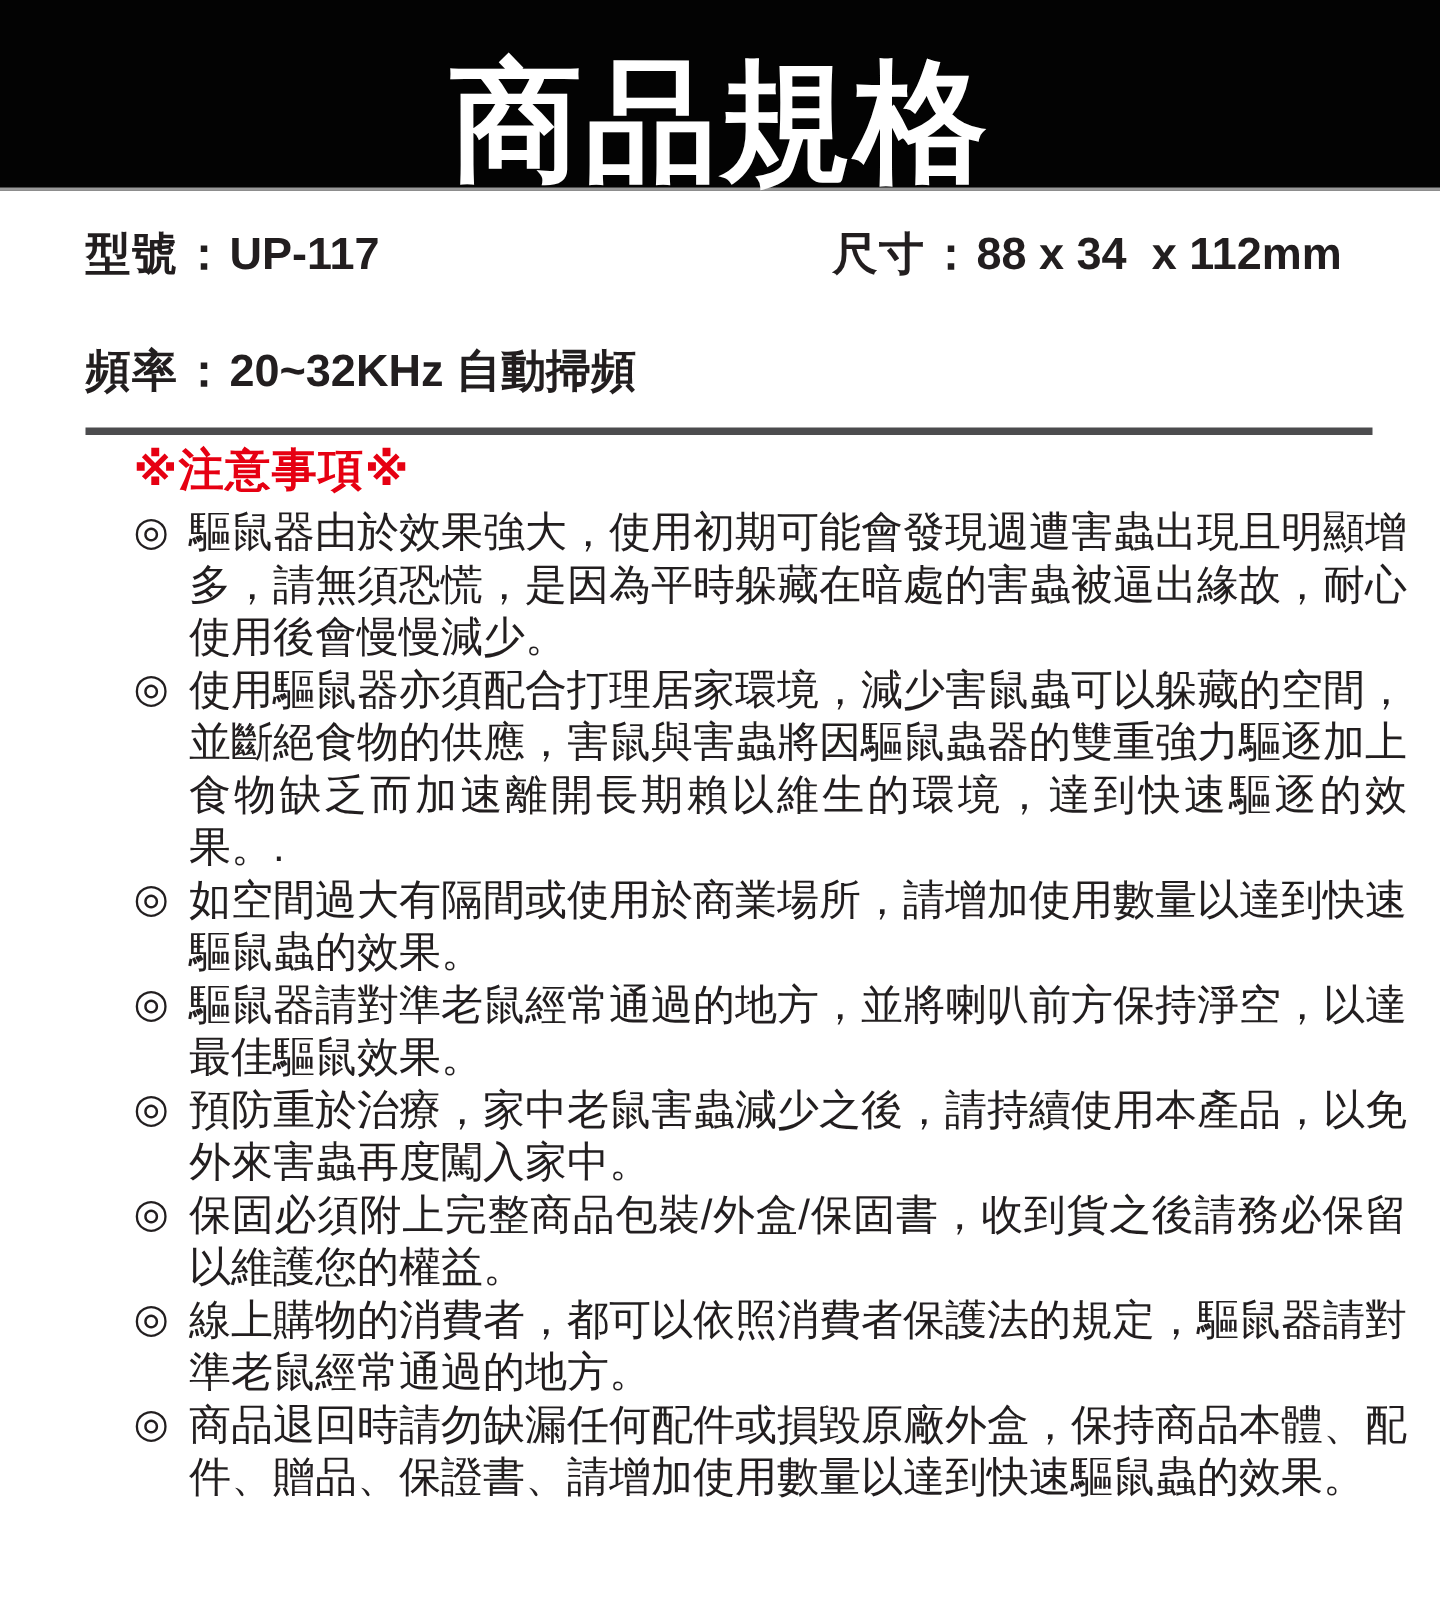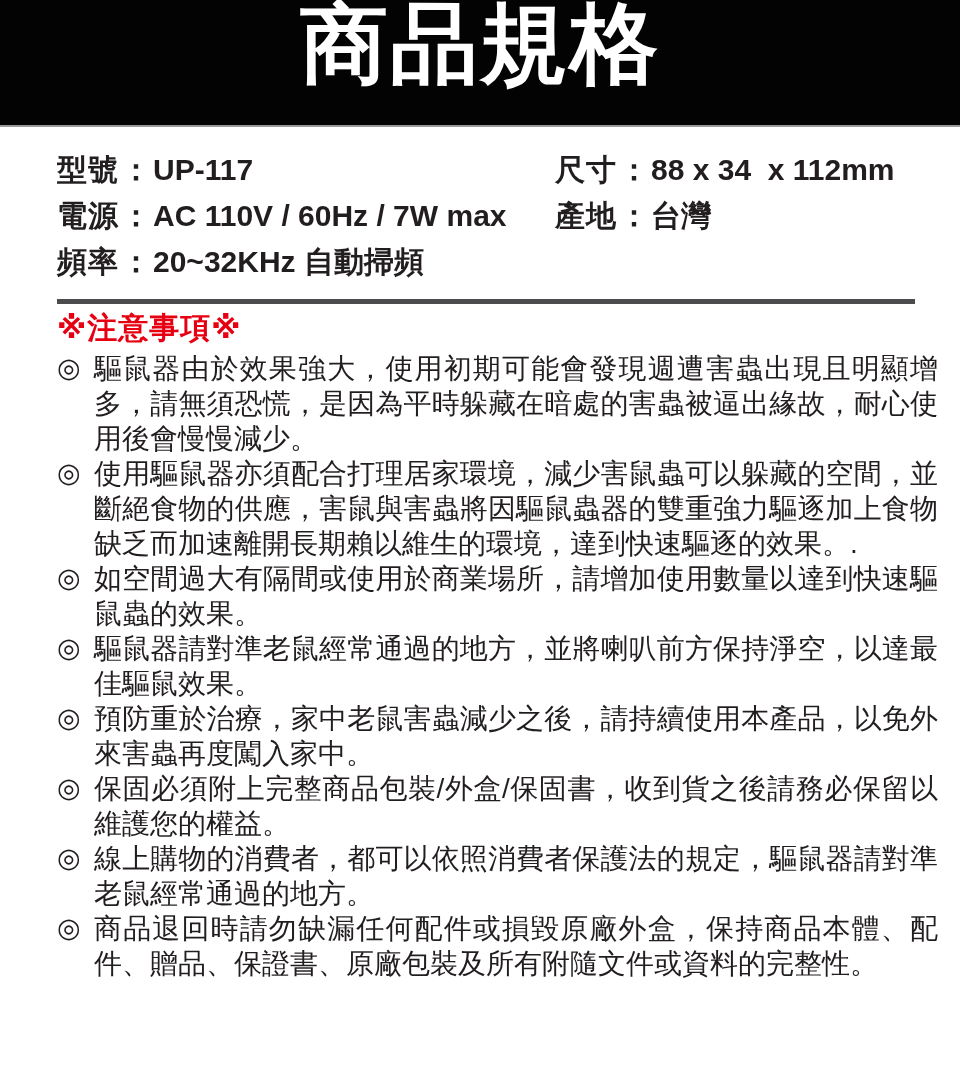--- a/index.html
+++ b/index.html
@@ -19,41 +19,41 @@
     min-height: 1068px;
     background: #ffffff;
     overflow: hidden;
   }
   
   .banner {
     height: 125px;
     background: #030303;
     border-bottom: 2px solid #9a9a9a;
     display: flex;
-    align-items: flex-start;
+    align-items: flex-end;
     justify-content: center;
   }
   .banner h1 {
     margin: 0;
     font-size: 88px;
     line-height: 1;
     font-weight: bold;
     color: #ffffff;
     letter-spacing: 2px;
   }
   
   .specs {
     display: flex;
     padding: 20px 20px 14px 57px;
   }
   .spec-col {
     display: flex;
     flex-direction: column;
   }
-  .spec-col.left { width: 498px; flex: none; }
+  .spec-col.left { width: 498px; flex: none; gap: 32px; }
   .spec-col.right { flex: 1; }
   .spec-row {
     font-size: 30px;
     line-height: 46px;
     font-weight: 600;
     white-space: pre-wrap;
   }
   .spec-label { letter-spacing: 1px; }
   .spec-sep { padding: 0 2px; }
   
@@ -61,20 +61,21 @@
     border: none;
     height: 5px;
     background: #4c4c4e;
     margin: 0;
     margin-left: 57px;
     width: 858px;
   }
   
   .notes {
     padding: 6px 22px 0 57px;
+    margin-left: 32px;
   }
   .notes h2 {
     margin: 0 0 5px 0;
     font-size: 30px;
     line-height: 36px;
     font-weight: bold;
     color: #e60012;
     letter-spacing: 1px;
   }
   .notes ul {
@@ -102,38 +103,36 @@
 
 <div class="page">
 
   <header class="banner">
     <h1>商品規格</h1>
   </header>
 
   <section class="specs">
     <div class="spec-col left">
       <div class="spec-row"><span class="spec-label">型號</span><span class="spec-sep">：</span><span class="spec-value">UP-117</span></div>
-      <div class="spec-row"><span class="spec-label">電源</span><span class="spec-sep">：</span><span class="spec-value">AC 110V / 60Hz / 7W max</span></div>
       <div class="spec-row"><span class="spec-label">頻率</span><span class="spec-sep">：</span><span class="spec-value">20~32KHz 自動掃頻</span></div>
     </div>
     <div class="spec-col right">
       <div class="spec-row"><span class="spec-label">尺寸</span><span class="spec-sep">：</span><span class="spec-value">88 x 34  x 112mm</span></div>
-      <div class="spec-row"><span class="spec-label">產地</span><span class="spec-sep">：</span><span class="spec-value">台灣</span></div>
     </div>
   </section>
 
   <hr class="divider">
 
   <section class="notes">
     <h2>※注意事項※</h2>
     <ul>
       <li class="note-item"><span class="bullet">◎</span><span class="note-text">驅鼠器由於效果強大，使用初期可能會發現週遭害蟲出現且明顯增多，請無須恐慌，是因為平時躲藏在暗處的害蟲被逼出緣故，耐心使用後會慢慢減少。</span></li>
       <li class="note-item"><span class="bullet">◎</span><span class="note-text">使用驅鼠器亦須配合打理居家環境，減少害鼠蟲可以躲藏的空間，並斷絕食物的供應，害鼠與害蟲將因驅鼠蟲器的雙重強力驅逐加上食物缺乏而加速離開長期賴以維生的環境，達到快速驅逐的效果。.</span></li>
       <li class="note-item"><span class="bullet">◎</span><span class="note-text">如空間過大有隔間或使用於商業場所，請增加使用數量以達到快速驅鼠蟲的效果。</span></li>
       <li class="note-item"><span class="bullet">◎</span><span class="note-text">驅鼠器請對準老鼠經常通過的地方，並將喇叭前方保持淨空，以達最佳驅鼠效果。</span></li>
       <li class="note-item"><span class="bullet">◎</span><span class="note-text">預防重於治療，家中老鼠害蟲減少之後，請持續使用本產品，以免外來害蟲再度闖入家中。</span></li>
       <li class="note-item"><span class="bullet">◎</span><span class="note-text">保固必須附上完整商品包裝/外盒/保固書，收到貨之後請務必保留以維護您的權益。</span></li>
       <li class="note-item"><span class="bullet">◎</span><span class="note-text">線上購物的消費者，都可以依照消費者保護法的規定，驅鼠器請對準老鼠經常通過的地方。</span></li>
-      <li class="note-item"><span class="bullet">◎</span><span class="note-text">商品退回時請勿缺漏任何配件或損毀原廠外盒，保持商品本體、配件、贈品、保證書、原廠包裝及所有附隨文件或資料的完整性。</span></li>
+      <li class="note-item"><span class="bullet">◎</span><span class="note-text">商品退回時請勿缺漏任何配件或損毀原廠外盒，保持商品本體、配件、贈品、保證書、請增加使用數量以達到快速驅鼠蟲的效果。</span></li>
     </ul>
   </section>
 
 </div>
 
 </body></html>

